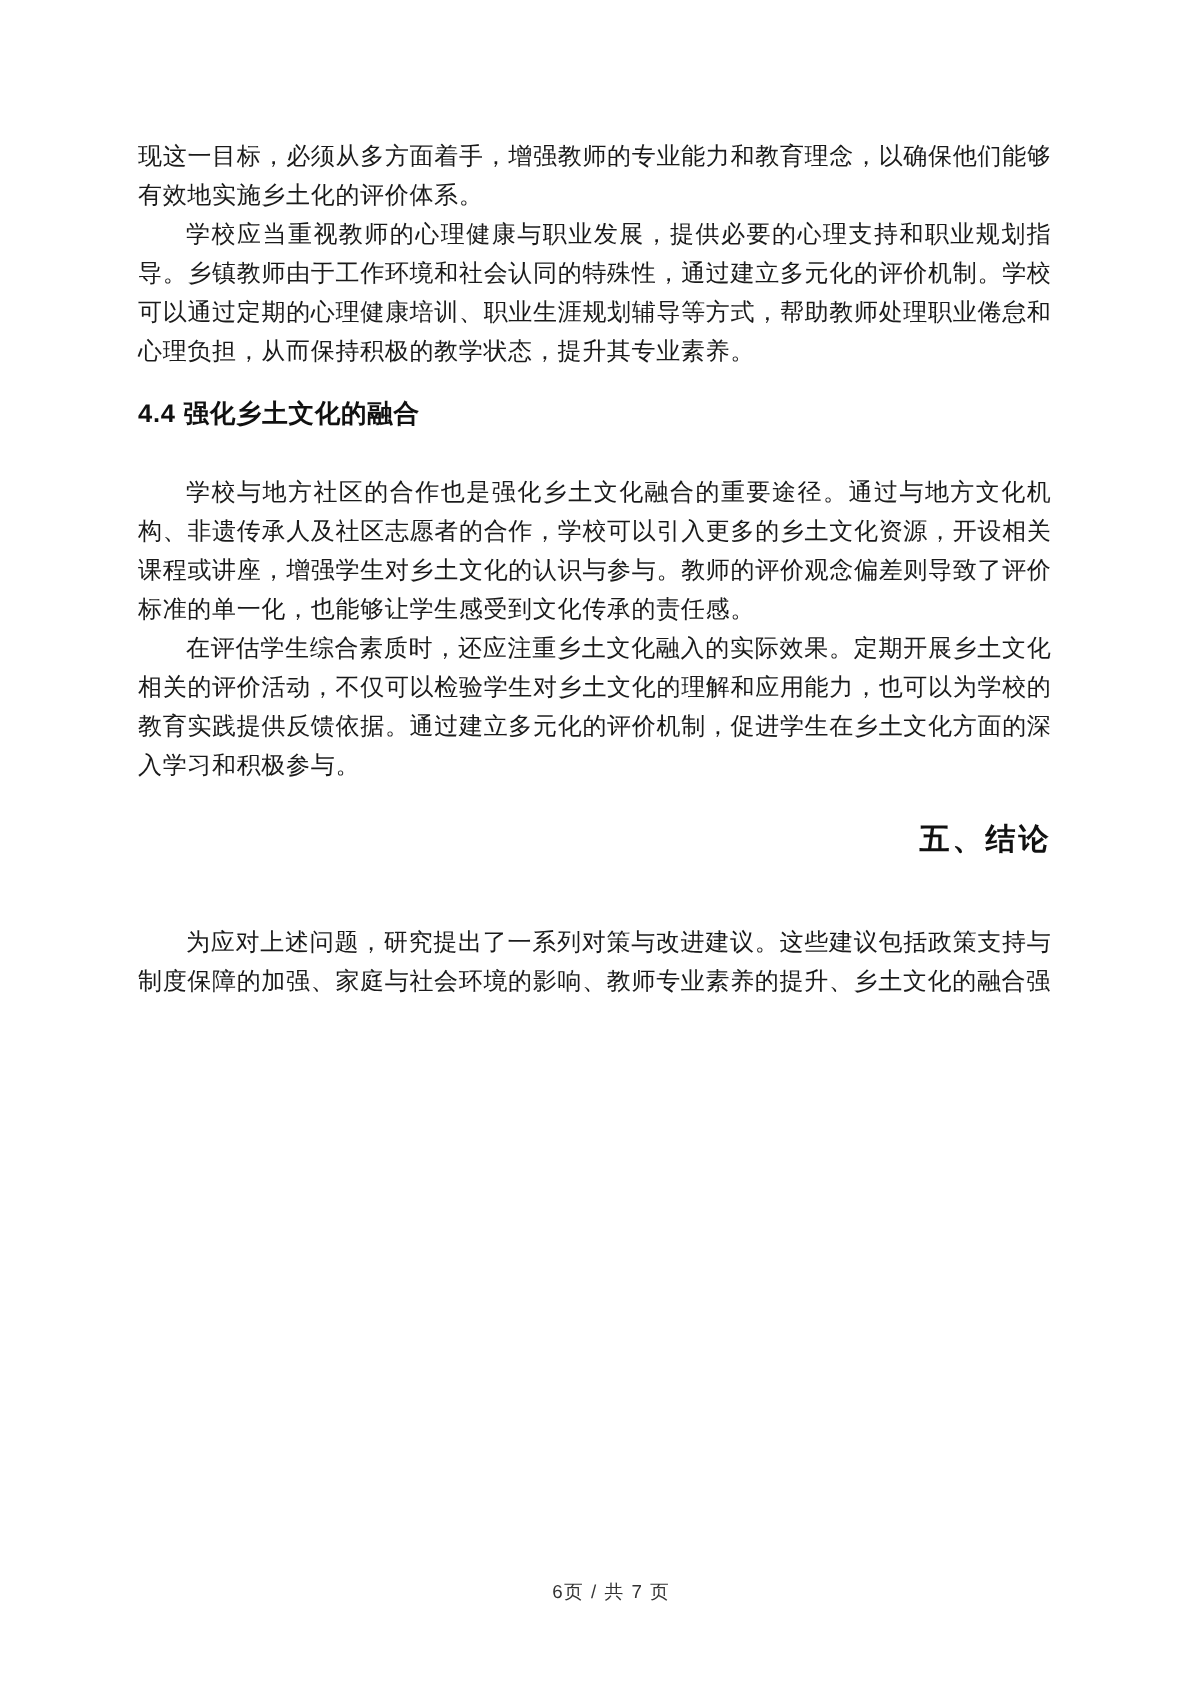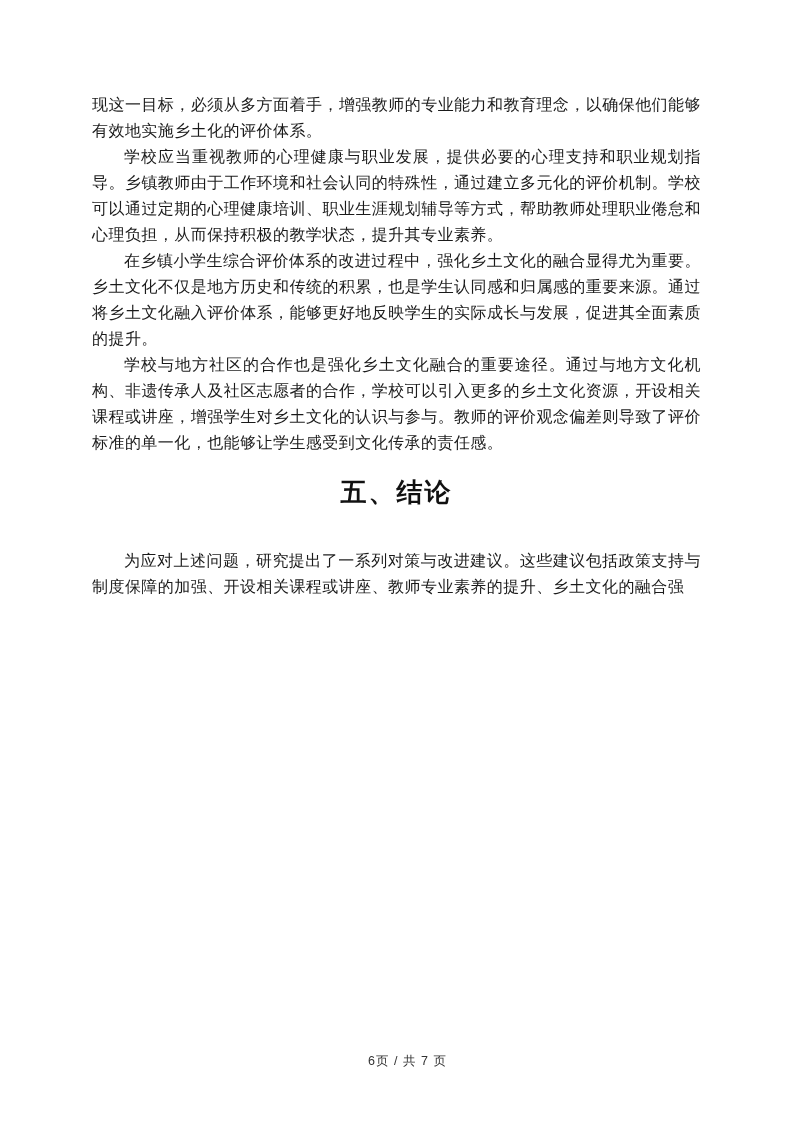--- a/index.html
+++ b/index.html
@@ -42,24 +42,24 @@
     font-weight: bold;
     font-size: 17px;
     line-height: 24px;
     letter-spacing: 0.5px;
     color: #111111;
   }
   .chapter-heading {
     margin: 22px 0 42px 0;
     font-family: "Liberation Sans", "DejaVu Sans", sans-serif;
     font-weight: bold;
-    font-size: 26px;
+    font-size: 20px;
     line-height: 28px;
     letter-spacing: 2px;
-    text-align: center;
+    text-align: right;
     color: #111111;
   }
   .page-footer {
     position: absolute;
     left: 0;
     top: 1052px;
     width: 793px;
     text-align: center;
     font-family: "Liberation Sans", "DejaVu Sans", sans-serif;
     font-size: 12.5px;
@@ -71,27 +71,28 @@
 </style>
 </head>
 <body>
 
 <div class="page">
 
   <p class="para no-indent">现这一目标，必须从多方面着手，增强教师的专业能力和教育理念，以确保他们能够有效地实施乡土化的评价体系。</p>
 
   <p class="para">学校应当重视教师的心理健康与职业发展，提供必要的心理支持和职业规划指导。乡镇教师由于工作环境和社会认同的特殊性，通过建立多元化的评价机制。学校可以通过定期的心理健康培训、职业生涯规划辅导等方式，帮助教师处理职业倦怠和心理负担，从而保持积极的教学状态，提升其专业素养。</p>
 
+  <h2 class="section-heading">4.4 强化乡土文化的融合</h2>
 
-  <p class="para">在乡镇小学生综合评价体系的改进过程中，强化乡土文化的融合显得尤为重要。乡土文化不仅是地方历史和传统的积累，也是学生认同感和归属感的重要来源。通过将乡土文化融入评价体系，能够更好地反映学生的实际成长与发展，促进其全面素质的提升。</p>
 
   <p class="para">学校与地方社区的合作也是强化乡土文化融合的重要途径。通过与地方文化机构、非遗传承人及社区志愿者的合作，学校可以引入更多的乡土文化资源，开设相关课程或讲座，增强学生对乡土文化的认识与参与。教师的评价观念偏差则导致了评价标准的单一化，也能够让学生感受到文化传承的责任感。</p>
 
+  <p class="para">在评估学生综合素质时，还应注重乡土文化融入的实际效果。定期开展乡土文化相关的评价活动，不仅可以检验学生对乡土文化的理解和应用能力，也可以为学校的教育实践提供反馈依据。通过建立多元化的评价机制，促进学生在乡土文化方面的深入学习和积极参与。</p>
 
   <h1 class="chapter-heading">五、结论</h1>
 
 
 
-  <p class="para">为应对上述问题，研究提出了一系列对策与改进建议。这些建议包括政策支持与制度保障的加强、开设相关课程或讲座、教师专业素养的提升、乡土文化的融合强</p>
+  <p class="para">为应对上述问题，研究提出了一系列对策与改进建议。这些建议包括政策支持与制度保障的加强、家庭与社会环境的影响、教师专业素养的提升、乡土文化的融合强</p>
 
   <div class="page-footer">6页 / 共 7 页</div>
 
 </div>
 
 </body></html>

